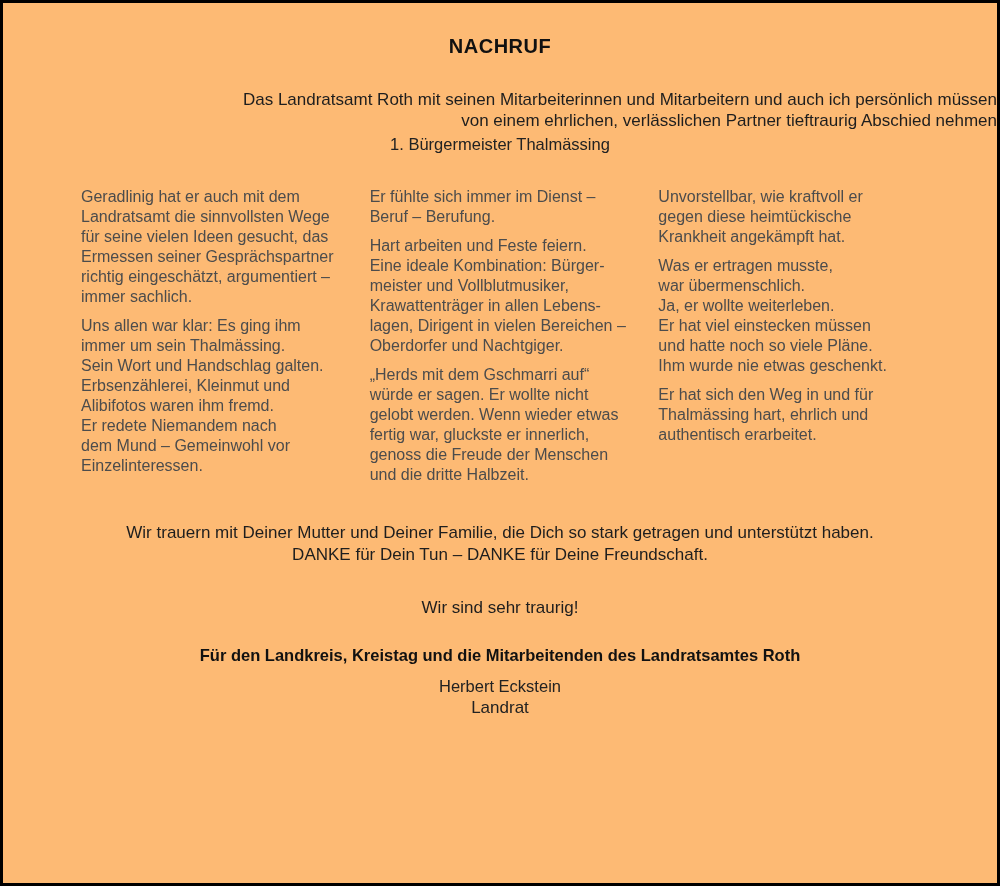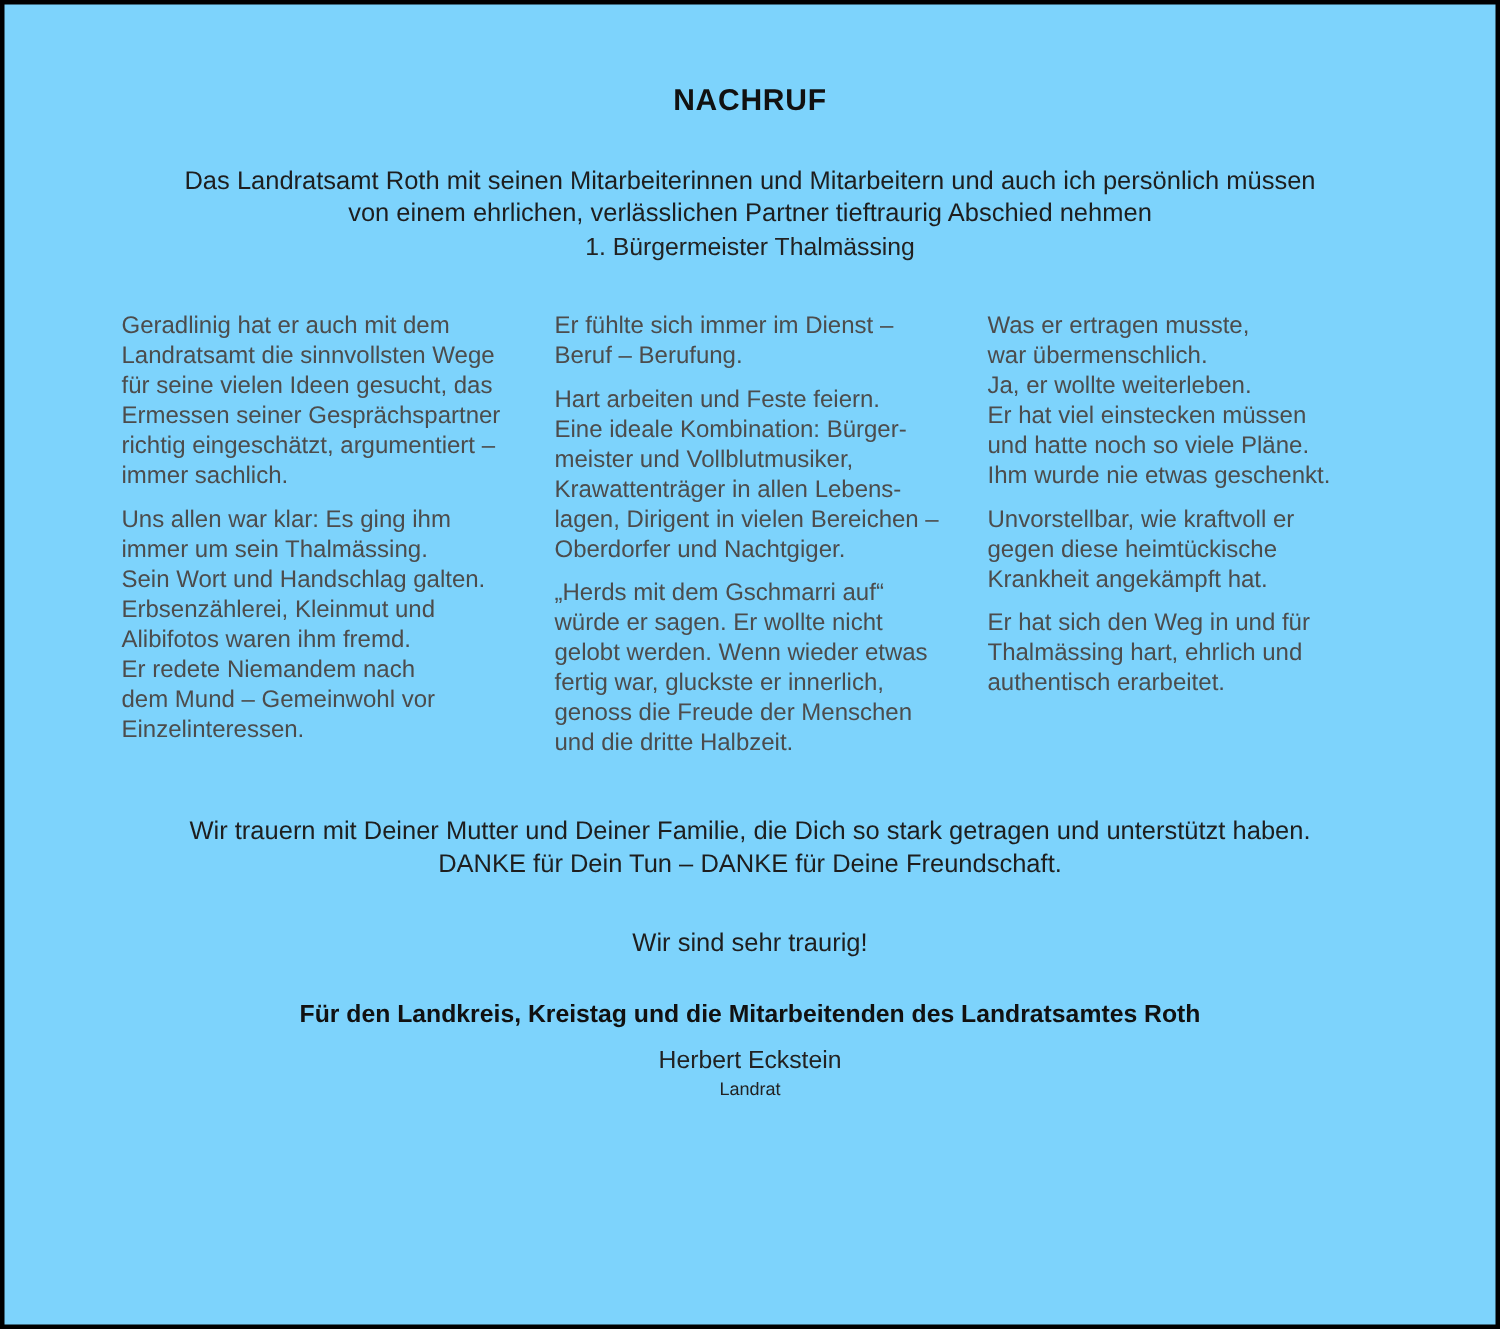--- a/index.html
+++ b/index.html
@@ -6,35 +6,35 @@
   html, body { background: #ffffff; }
   body {
     width: 1000px;
     height: 886px;
     font-family: "Liberation Sans", sans-serif;
     color: #1c1c1c;
   }
   .page {
     width: 1000px;
     height: 886px;
-    background: #7dd3fc;
+    background: #fdba74;
     border: 3px solid #000000;
-    padding-top: 53px;
+    padding-top: 32px;
     overflow: hidden;
   }
   .nachruf-title {
     text-align: center;
     font-size: 20px;
     font-weight: bold;
     letter-spacing: 0.5px;
     color: #111111;
   }
   .intro {
     margin-top: 31px;
-    text-align: center;
+    text-align: right;
     font-size: 17px;
     line-height: 21px;
     white-space: pre;
     color: #1e1e1e;
   }
   .deceased-name {
     margin-top: 10px;
     text-align: center;
     font-size: 54px;
     font-weight: 400;
@@ -96,21 +96,21 @@
   }
   .signer-name {
     margin-top: 12px;
     text-align: center;
     font-size: 16.5px;
     color: #222222;
   }
   .signer-title {
     margin-top: 2px;
     text-align: center;
-    font-size: 12px;
+    font-size: 17px;
     color: #222222;
   }
 </style>
 </head>
 <body>
 
 <div class="page">
 
   <div class="nachruf-title">NACHRUF</div>
 
@@ -147,29 +147,29 @@
 lagen, Dirigent in vielen Bereichen –
 Oberdorfer und Nachtgiger.</p>
       <p>„Herds mit dem Gschmarri auf“
 würde er sagen. Er wollte nicht
 gelobt werden. Wenn wieder etwas
 fertig war, gluckste er innerlich,
 genoss die Freude der Menschen
 und die dritte Halbzeit.</p>
     </div>
     <div class="col">
+      <p>Unvorstellbar, wie kraftvoll er
+gegen diese heimtückische
+Krankheit angekämpft hat.</p>
       <p>Was er ertragen musste,
 war übermenschlich.
 Ja, er wollte weiterleben.
 Er hat viel einstecken müssen
 und hatte noch so viele Pläne.
 Ihm wurde nie etwas geschenkt.</p>
-      <p>Unvorstellbar, wie kraftvoll er
-gegen diese heimtückische
-Krankheit angekämpft hat.</p>
       <p>Er hat sich den Weg in und für
 Thalmässing hart, ehrlich und
 authentisch erarbeitet.</p>
     </div>
   </div>
 
 
   <div class="mourning">
     <div>Wir trauern mit Deiner Mutter und Deiner Familie, die Dich so stark getragen und unterstützt haben.</div>
     <div><span class="bold">DANKE</span><span> für Dein Tun – </span><span class="bold">DANKE</span><span> für Deine Freundschaft.</span></div>

